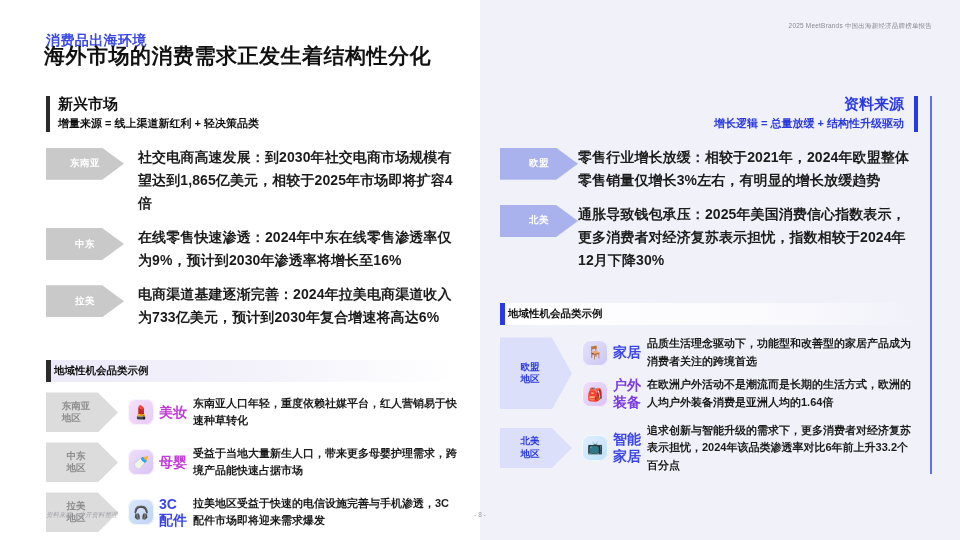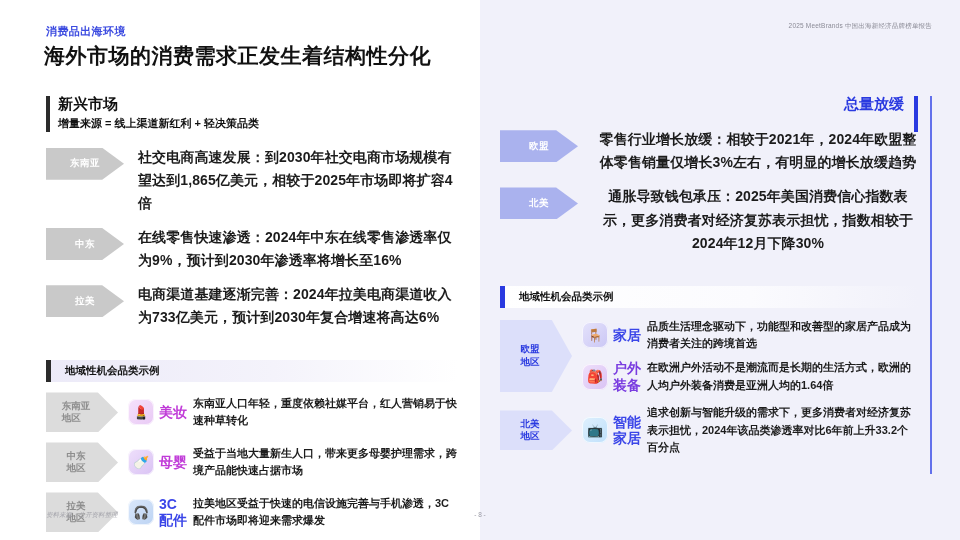--- a/index.html
+++ b/index.html
@@ -19,22 +19,22 @@
 
   
   .doc-header {
     position: absolute; right: 28px; top: 22px;
     font-size: 6.5px; color: #8b8b96; letter-spacing: .2px;
     white-space: nowrap;
   }
 
   
   .eyebrow {
-    position: absolute; left: 46px; top: 24px;
-    font-size: 11px; font-weight: 700; color: #3b4ae0; letter-spacing: .4px;
+    position: absolute; left: 46px; top: 32px;
+    font-size: 14px; font-weight: 700; color: #3b4ae0; letter-spacing: .4px;
   }
   .main-title {
     position: absolute; left: 44px; top: 42px;
     font-size: 21px; font-weight: 700; color: #111111; letter-spacing: .5px;
   }
 
   
   .panel { position: absolute; top: 94px; }
   .panel-left  { left: 46px;  width: 412px; }
   .panel-right { left: 500px; width: 418px; }
@@ -63,28 +63,28 @@
     clip-path: polygon(0 0, 72% 0, 100% 50%, 72% 100%, 0 100%);
     margin-top: 2px;
   }
   .tag.blue { background: #aab2ee; }
 
   .row-text {
     margin-left: 14px;
     font-size: 14px; line-height: 1.65; color: #1c1c1c; font-weight: 600;
     letter-spacing: .1px;
   }
-  .panel-right .row-text { margin-left: 20px; text-align: center; }
+  .panel-right .row-text { margin-left: 0; }
 
   
   .sec-head {
     position: relative; margin-top: 31px;
     height: 22px; display: flex; align-items: center;
     background: linear-gradient(to right, #eceaf8 0%, #f4f3fb 55%, #ffffff 100%);
-    padding-left: 19px;
+    padding-left: 8px;
   }
   .sec-head .bar { position: absolute; left: 0; top: 0; width: 5px; height: 22px; background: #2b2b2b; }
   .sec-head.right-sec { background: linear-gradient(to right, #ffffff 0%, #fbfbfe 60%, #f1f1fa 100%); }
   .sec-head.right-sec .bar { background: #2a3ae0; }
   .sec-title { font-size: 10.5px; font-weight: 700; color: #111; }
 
   
   .cat-rows { margin-top: 10px; }
   .cat-row { display: flex; align-items: center; margin-bottom: 10px; }
   .cat-tag {
@@ -219,21 +219,22 @@
             <div class="cat-text">拉美地区受益于快速的电信设施完善与手机渗透，3C配件市场即将迎来需求爆发</div>
           </div>
         </div>
       </div>
     </div>
   </div>
 
   <div class="panel panel-right">
     <div class="panel-head right-head">
       <div class="bar"></div>
-      <div class="panel-title blue">总量放缓</div>
+      <div class="panel-title blue">资料来源</div>
+      <div class="panel-sub blue">增长逻辑 = 总量放缓 + 结构性升级驱动</div>
     </div>
 
     <div class="rows">
       <div class="row">
         <div class="tag blue">欧盟</div>
         <div class="row-text">零售行业增长放缓：相较于2021年，2024年欧盟整体零售销量仅增长3%左右，有明显的增长放缓趋势</div>
       </div>
       <div class="row">
         <div class="tag blue">北美</div>
         <div class="row-text">通胀导致钱包承压：2025年美国消费信心指数表示，更多消费者对经济复苏表示担忧，指数相较于2024年12月下降30%</div>

